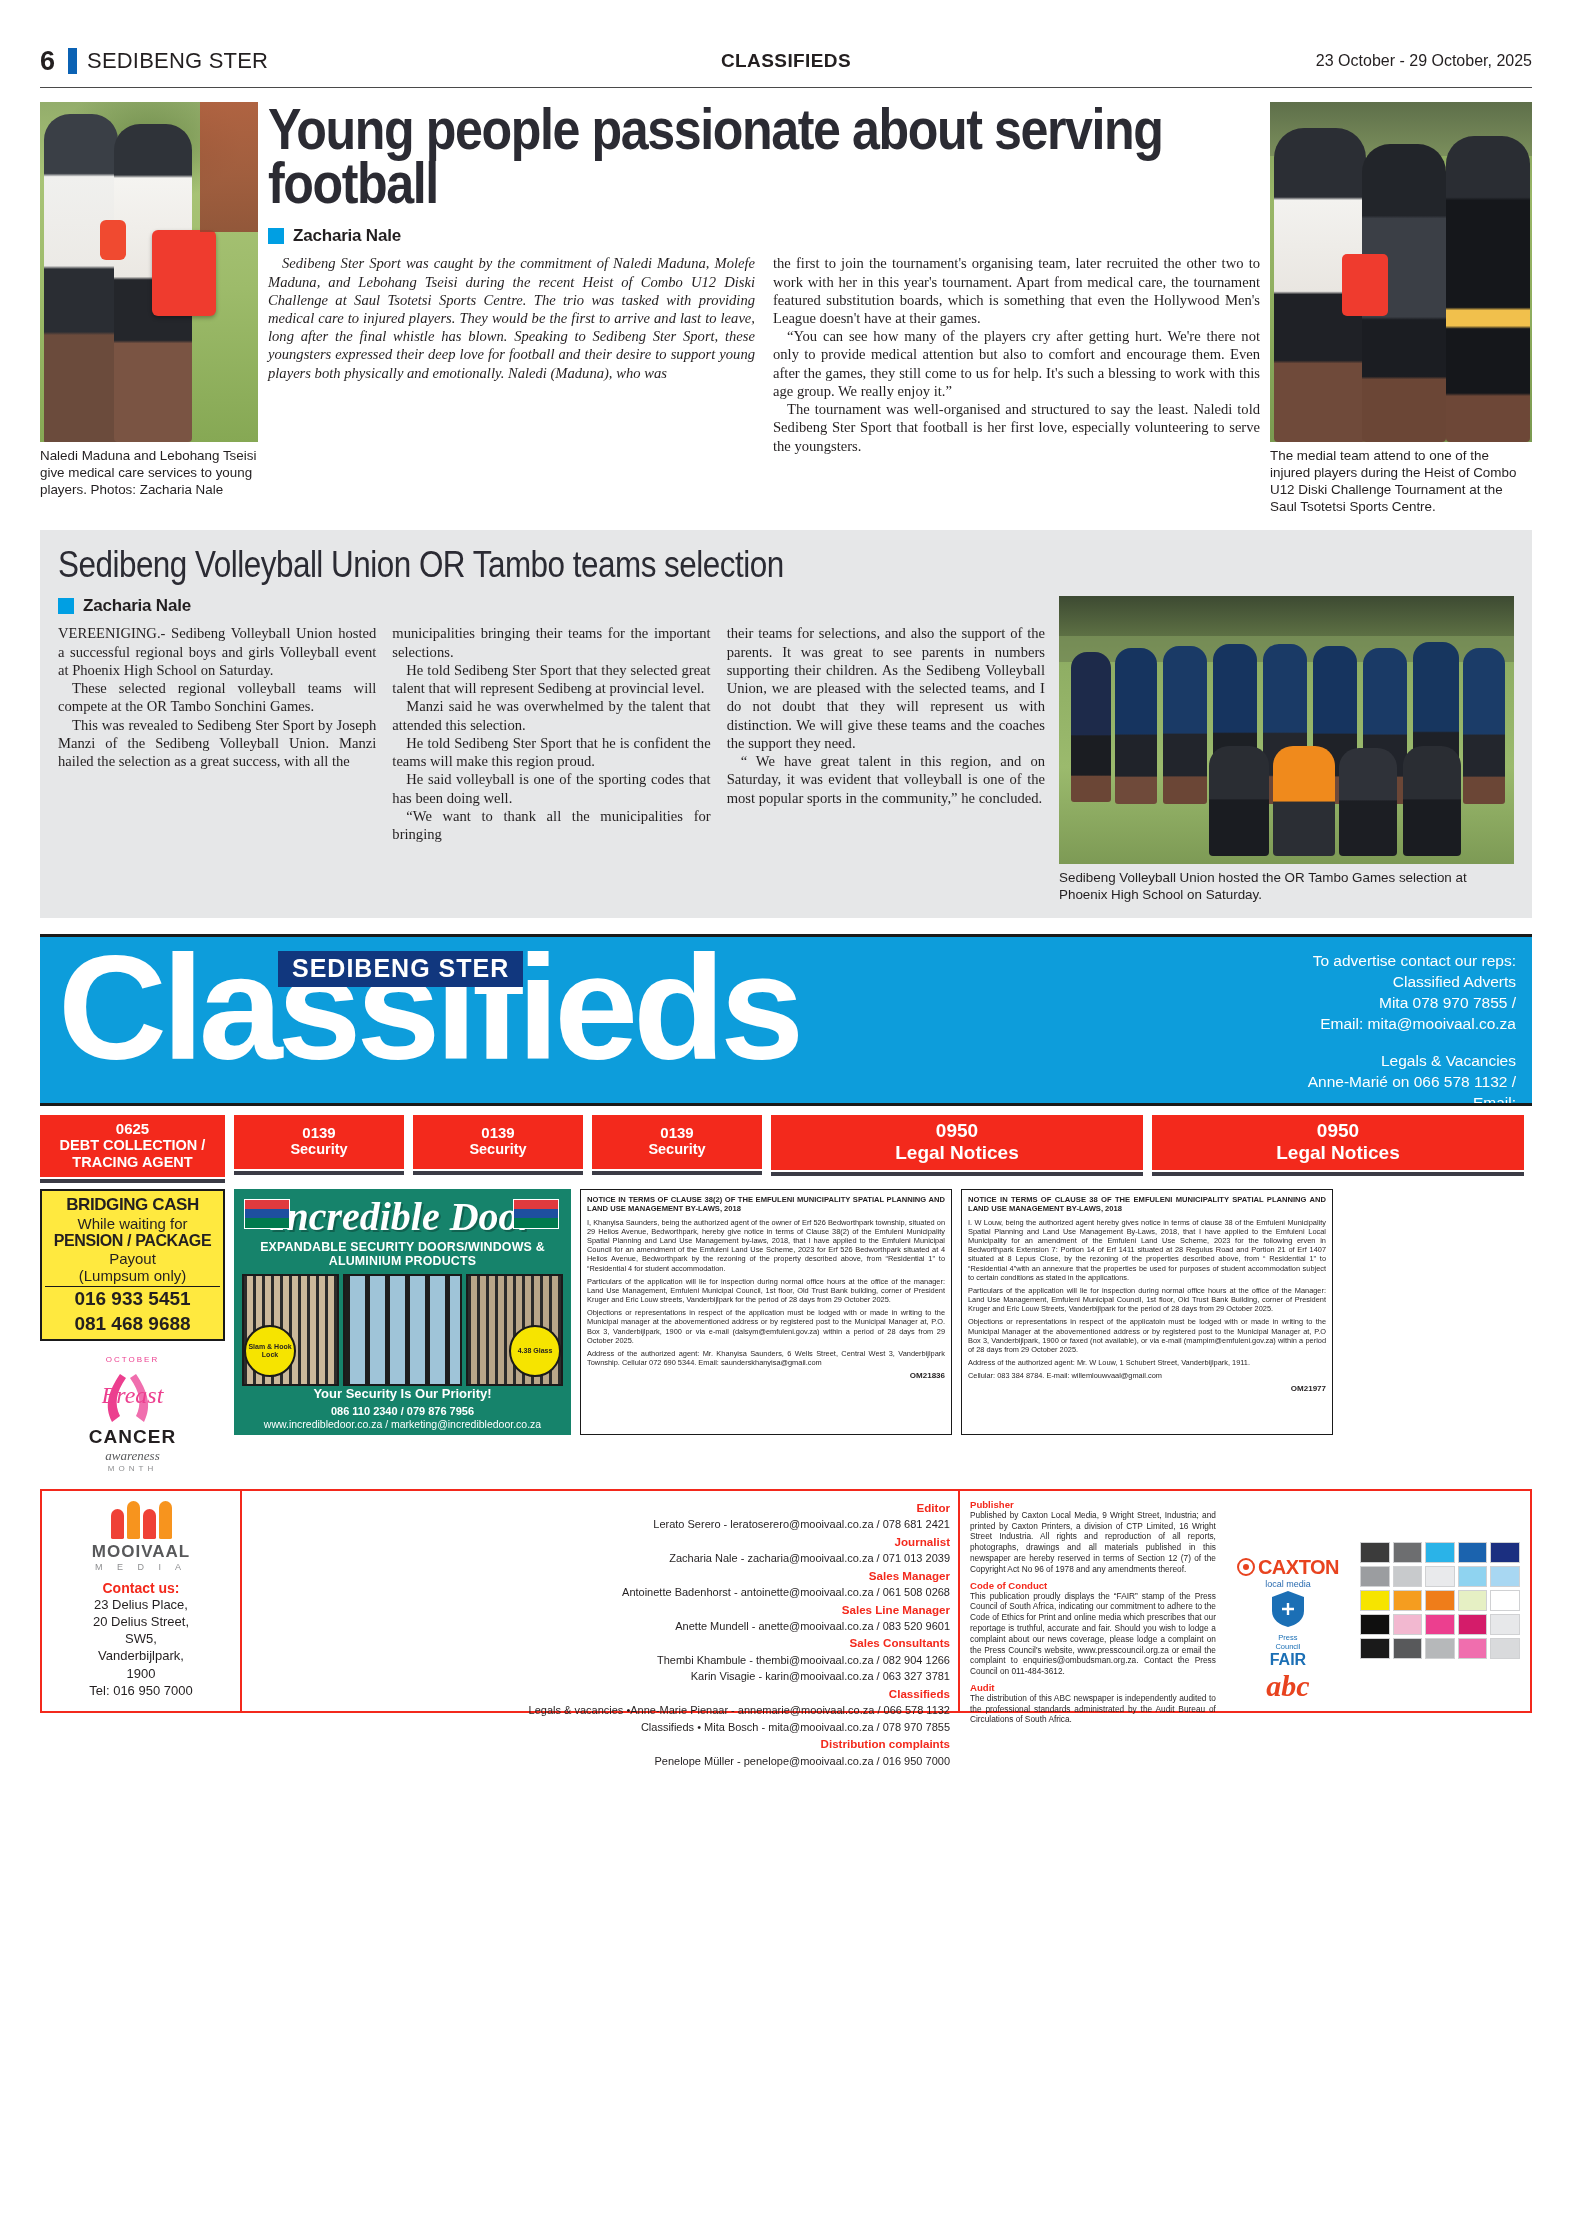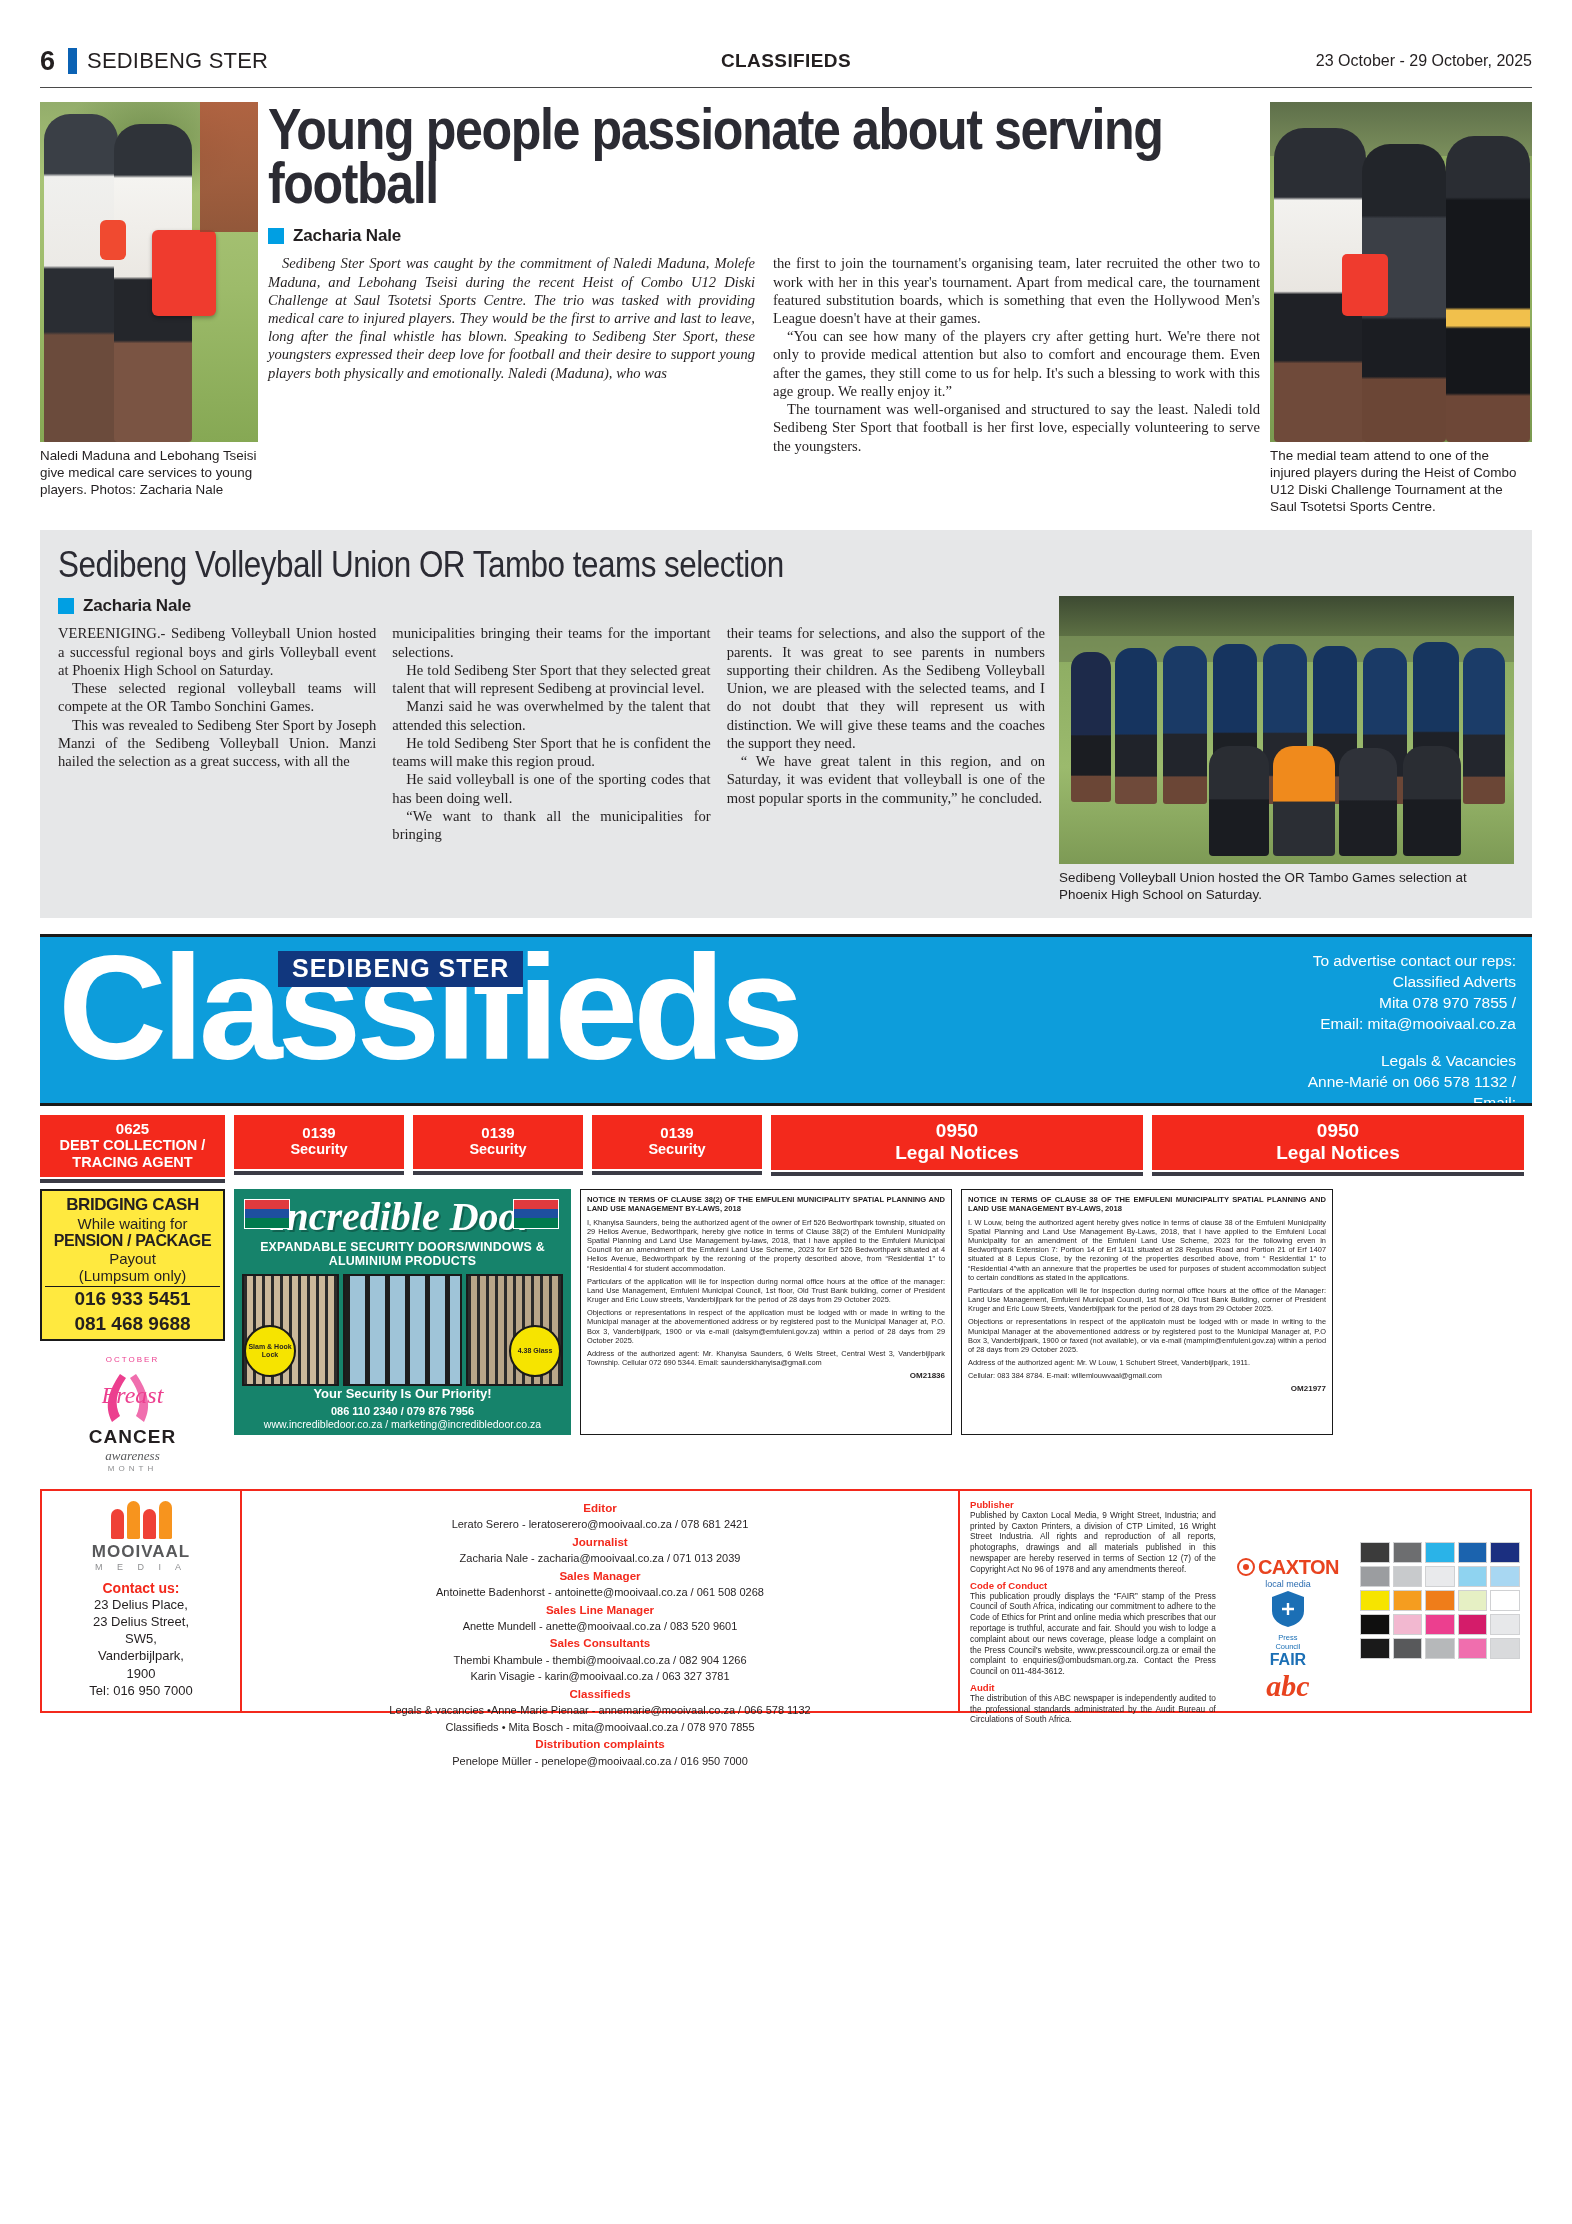--- a/index.html
+++ b/index.html
@@ -114,21 +114,21 @@
   .legalcol { background: #fff; border: 1px solid #1a1a1a; padding: 5px 6px;
               font-size: 7.4px; line-height: 1.24; text-align: justify; }
   .legalcol .lhead { font-weight: bold; font-size: 7.6px; margin-bottom: 4px; }
   .legalcol p { margin-bottom: 4px; }
   .legalcol .ref { text-align: right; font-weight: bold; font-size: 8px; }
 
   
   .footer { margin-top: 12px; border: 2px solid #f3291c; display: flex; height: 224px; }
   .fcol { padding: 8px 8px; }
   .fcol.left { width: 200px; border-right: 2px solid #f3291c; text-align: center; }
-  .fcol.mid  { flex: 1 1 auto; border-right: 2px solid #f3291c; text-align: center; }
+  .fcol.mid  { flex: 1 1 auto; border-right: 2px solid #f3291c; text-align: right; }
   .fcol.right{ width: 570px; padding: 8px 10px; }
   .f-role { color: #f3291c; font-weight: bold; font-size: 11.6px; line-height: 1.5; }
   .f-line { font-size: 11px; line-height: 1.5; }
   .f-contact-h { color: #f3291c; font-weight: bold; font-size: 14px; margin-top: 8px; }
   .f-contact { font-size: 13px; line-height: 1.32; }
   .f-right-h { color: #f3291c; font-weight: bold; font-size: 9.6px; margin-top: 5px; }
   .f-right-p { font-size: 8.3px; line-height: 1.3; text-align: justify; }
 
   .mooi-logo { display:flex; justify-content:center; gap:3px; height: 40px; align-items:flex-end; }
   .mooi-logo i { display:block; width:13px; border-radius: 7px 7px 2px 2px; }
@@ -405,21 +405,21 @@
         <i style="height:30px;background:#ef4136"></i>
         <i style="height:38px;background:#f7941e"></i>
         <i style="height:30px;background:#ef4136"></i>
         <i style="height:38px;background:#f7941e"></i>
       </div>
       <div class="mooi-name">MOOIVAAL</div>
       <div class="mooi-sub">M E D I A</div>
       <div class="f-contact-h">Contact us:</div>
       <div class="f-contact">
         <div>23 Delius Place,</div>
-        <div>23 Delius Street,</div>
+        <div>20 Delius Street,</div>
         <div>SW5,</div>
         <div>Vanderbijlpark,</div>
         <div>1900</div>
         <div>Tel: 016 950 7000</div>
       </div>
     </div>
 
     <div class="fcol mid">
       <div class="f-role">Editor</div>
       <div class="f-line">Lerato Serero - leratoserero@mooivaal.co.za / 078 681 2421</div>

